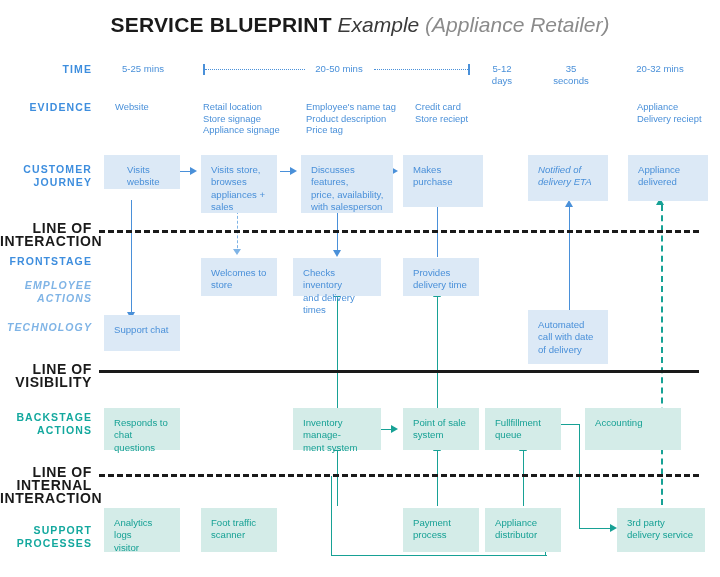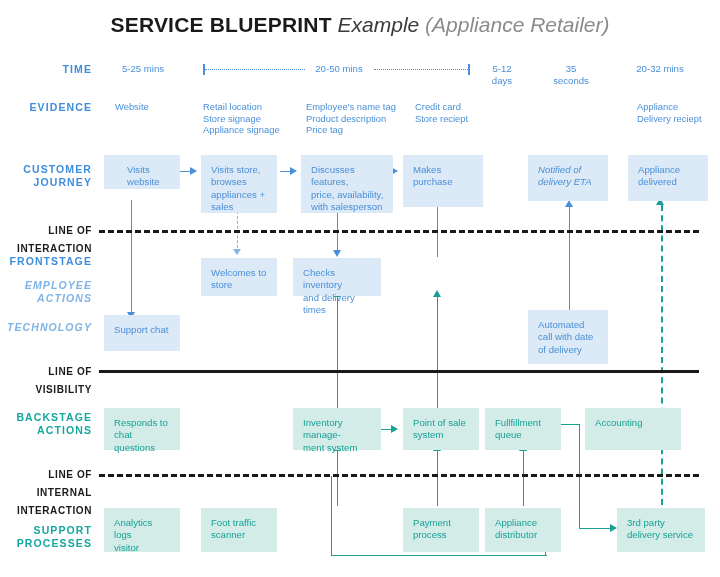--- a/index.html
+++ b/index.html
@@ -28,21 +28,21 @@
     position:absolute;
     text-align:right;
     font-size:10.5px;
     line-height:13px;
     letter-spacing:1.1px;
     font-weight:bold;
   }
   .rowlabel.blue{color:#3e8ede;}
   .rowlabel.lightblue{color:#7fb4e6;font-style:italic;font-weight:bold;}
   .rowlabel.teal{color:#13a89e;}
-  .rowlabel.dark{color:#1a1a1a;letter-spacing:.6px;font-size:10px;line-height:18px;}
+  .rowlabel.dark{color:#1a1a1a;letter-spacing:.6px;font-size:14px;line-height:13px;}
 
   
   .box{
     position:absolute;
     box-sizing:border-box;
     padding:9px 9px 6px 10px;
     font-size:9.6px;
     line-height:12.4px;
     z-index:6;
   }
@@ -254,20 +254,24 @@
   </div>
 
   <div class="box blue" style="left:201px;top:258px;width:76px;height:38px;">
     <span style="white-space:pre-line;">Welcomes to
 store</span>
   </div>
   <div class="box blue" style="left:293px;top:258px;width:88px;height:38px;">
     <span style="white-space:pre-line;">Checks inventory
 and delivery times</span>
   </div>
+  <div class="box blue" style="left:403px;top:258px;width:76px;height:38px;">
+    <span style="white-space:pre-line;">Provides
+delivery time</span>
+  </div>
 
   <div class="box blue" style="left:104px;top:315px;width:76px;height:36px;">
     <span style="white-space:pre-line;">Support chat</span>
   </div>
   <div class="box blue" style="left:528px;top:310px;width:80px;height:54px;">
     <span style="white-space:pre-line;">Automated
 call with date
 of delivery</span>
   </div>
 

